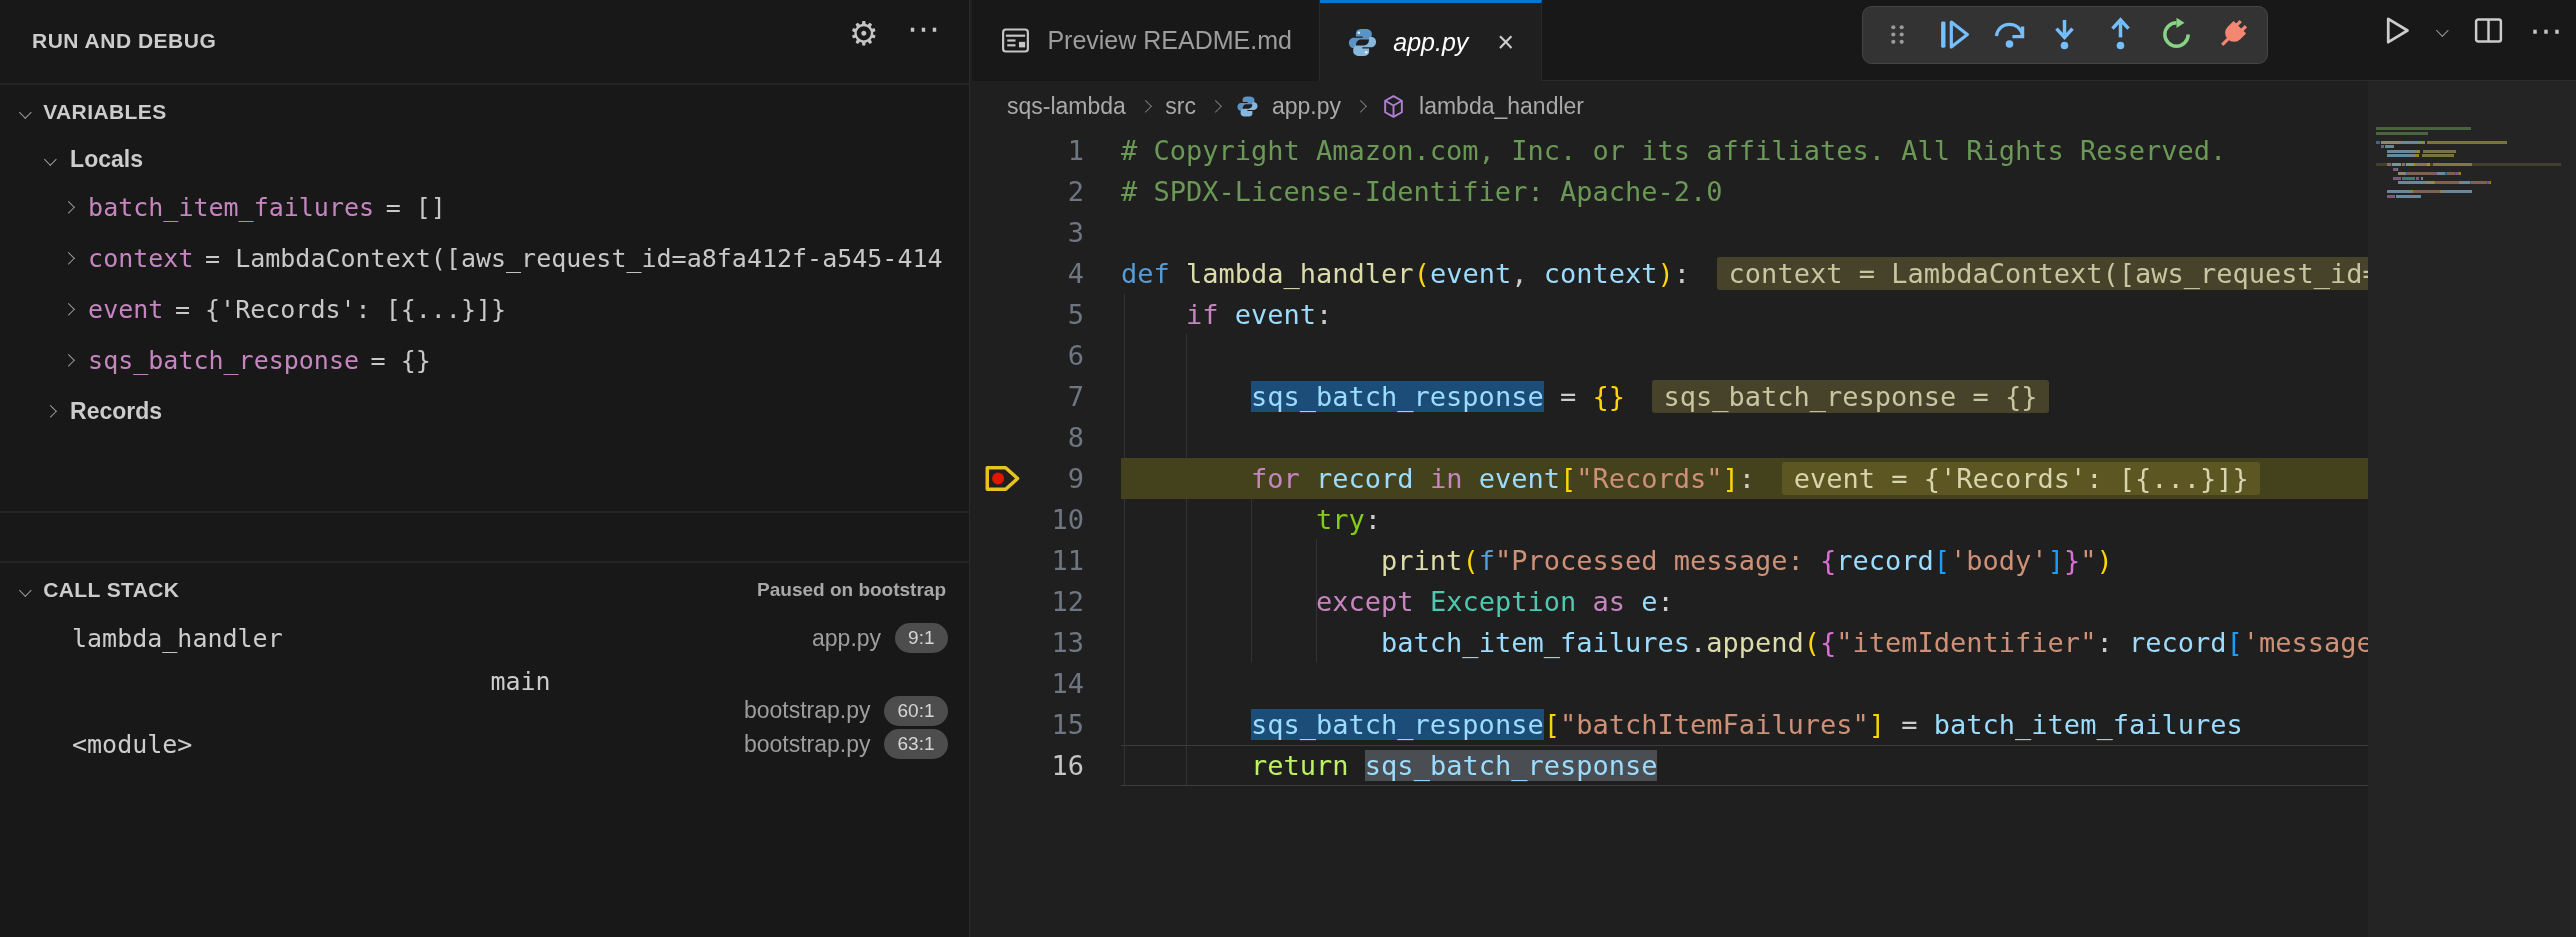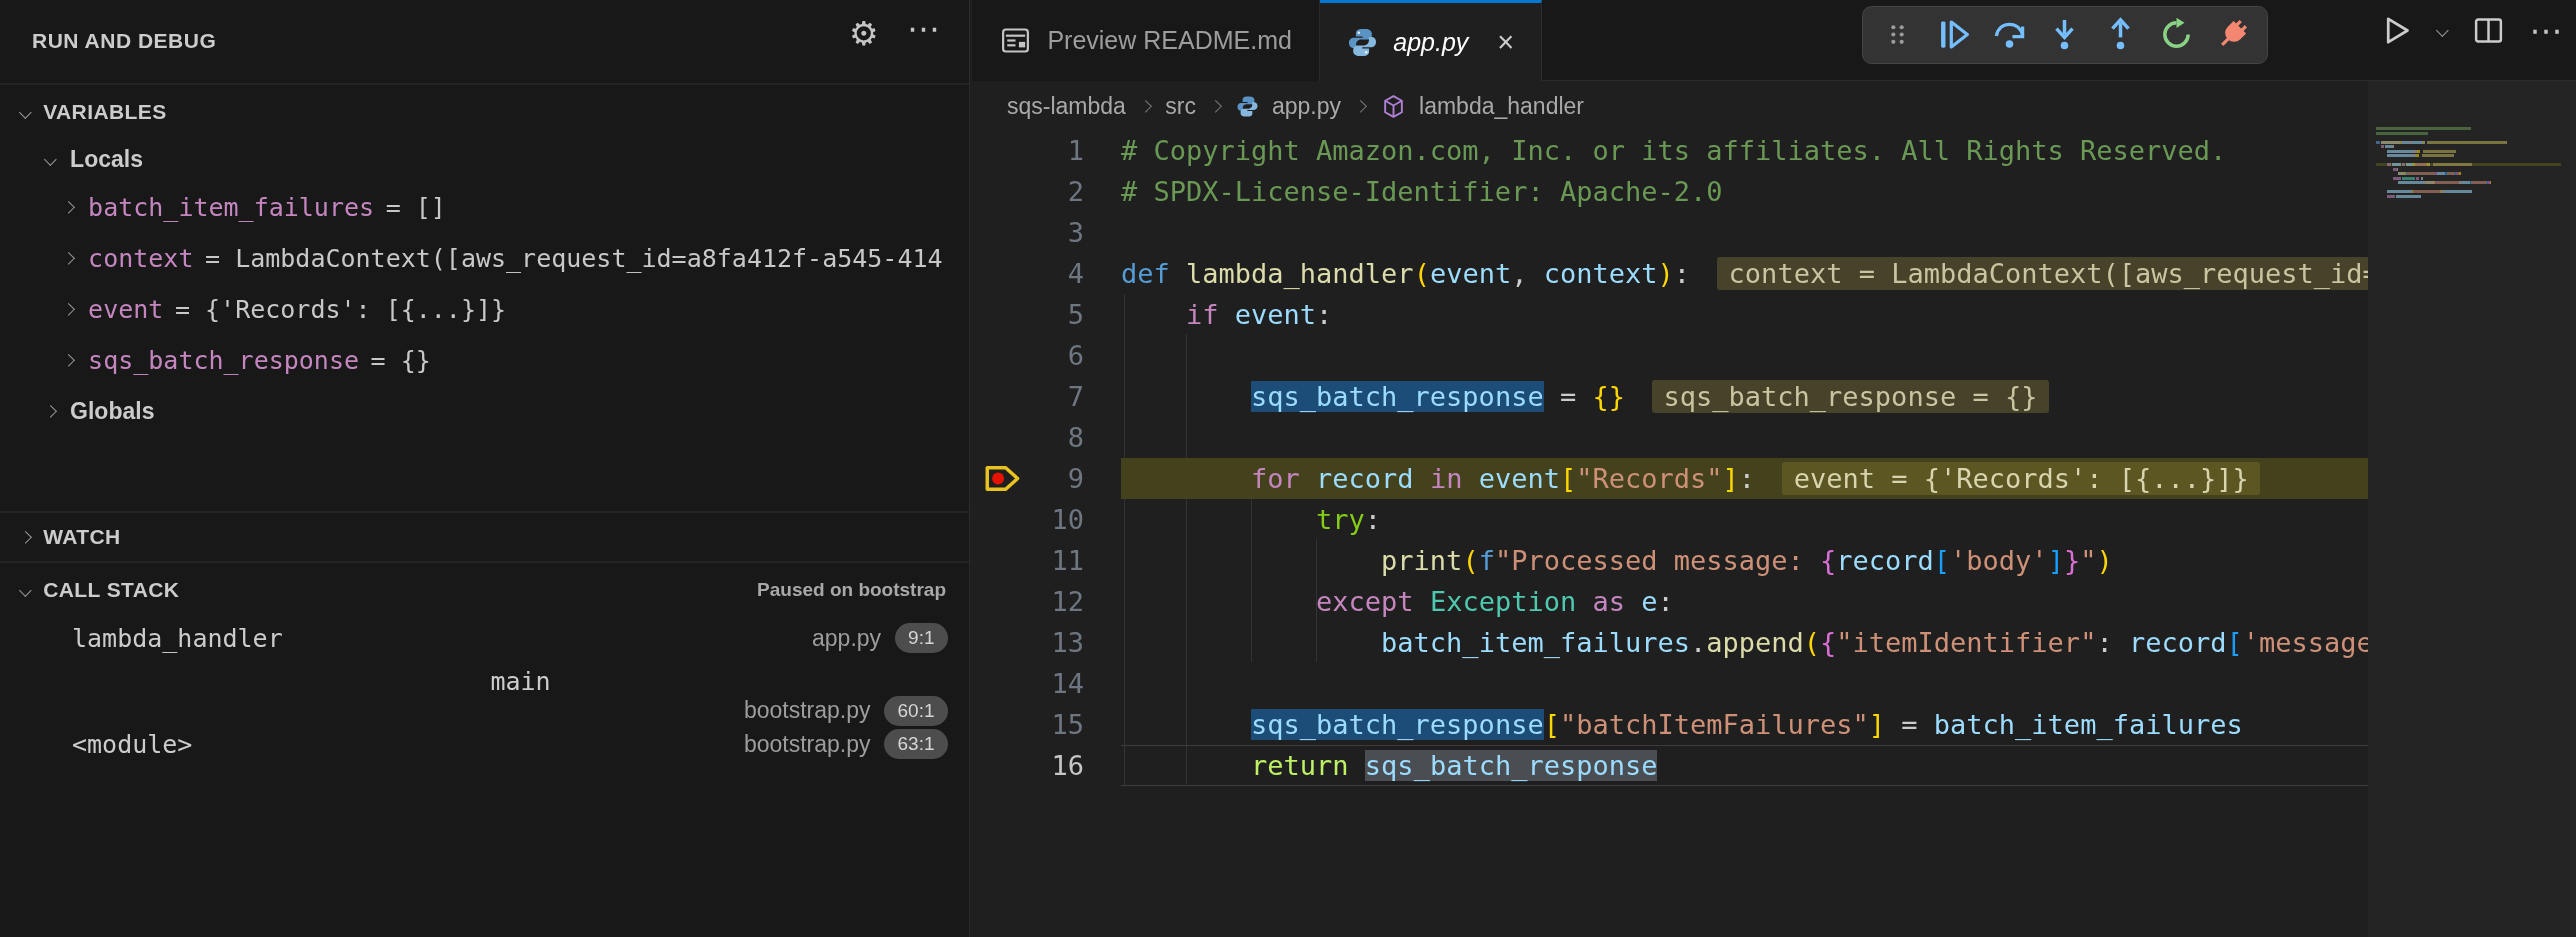--- a/index.html
+++ b/index.html
@@ -124,29 +124,25 @@
         <span class="var-name">event</span>
         <span class="var-value">= {'Records': [{...}]}</span>
       </div>
       <div class="tree-row" style="top: 338px;">
         <span class="chev right sm" style="margin:0 15.4px 0 64px;"></span>
         <span class="var-name">sqs_batch_response</span>
         <span class="var-value">= {}</span>
       </div>
       <div class="tree-row" style="top: 389px;">
         <span class="chev right sm" style="margin:0 15.4px 0 46px;"></span>
-        <span class="grp-label">Globals</span>
+        <span class="grp-label">Records</span>
       </div>
     </div>
 
   <div class="sep" style="top:511px;"></div>
-  <div class="sect-hdr" style="top:516px; height:42px;">
-    <span class="chev right sm sect-chev"></span>
-    <span class="sect-label">WATCH</span>
-  </div>
 
   <div class="sep" style="top:561px;"></div>
   <div class="sect-hdr" style="top:568px; height:44px;">
     <span class="chev down sm sect-chev"></span>
     <span class="sect-label">CALL STACK</span>
     <span id="stack-status">Paused on bootstrap</span>
   </div>
   <div id="stack-list">
       <div class="frame-row" style="top: 614px;">
         <span class="frame-name">lambda_handler</span>

